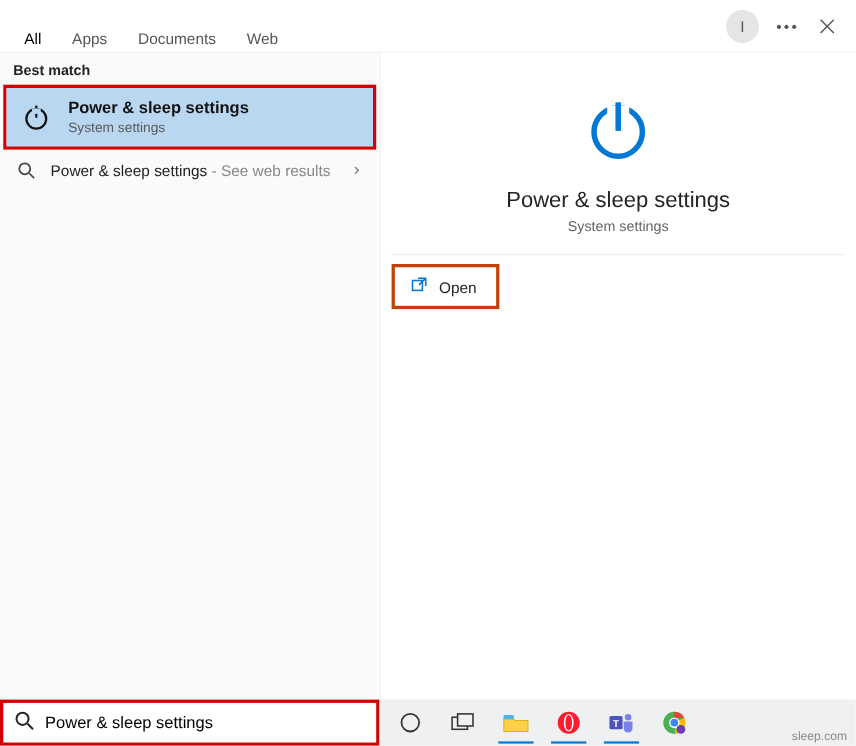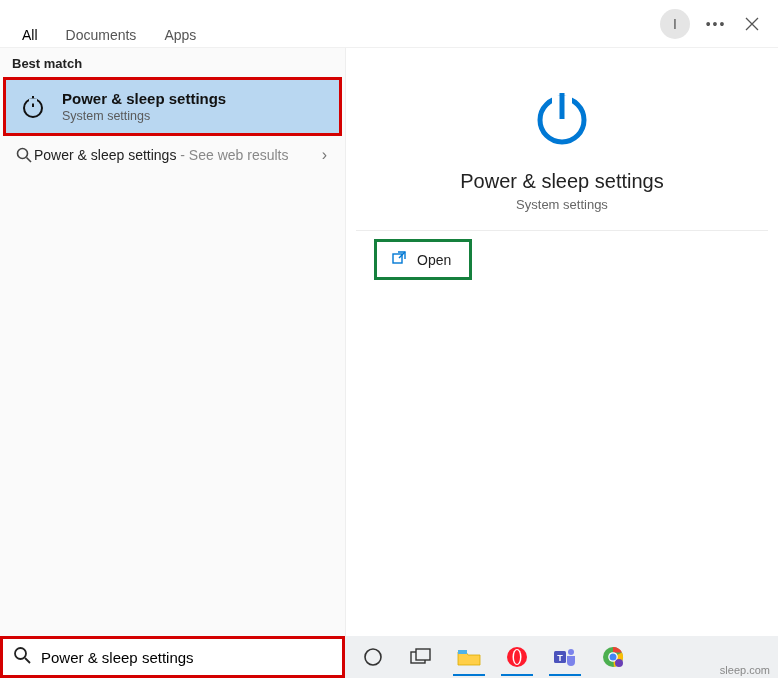--- a/index.html
+++ b/index.html
@@ -24,54 +24,55 @@
   .section-header { font-size:13px; font-weight:600; color:#222; padding: 8px 12px 6px 12px; }
 
   
   .best-row-wrap { margin: 0 3px; border: 3px solid #d40000; }
   .best-row { background:#b9d7f1; display:flex; align-items:center; padding: 10px 12px; gap:14px; }
   .best-icon svg { display:block; }
   .best-title { font-size:15px; font-weight:600; color:#111; }
   .best-sub { font-size:12.5px; color:#5a5a5a; margin-top:2px; }
 
   
-  .web-row { display:flex; align-items:center; padding:10px 14px; cursor:pointer; }
+  .web-row { display:flex; align-items:center; padding:10px 14px; gap:12px; cursor:pointer; }
   .web-icon { width:20px; display:flex; justify-content:center; color:#444; }
   .web-text { flex:1; font-size:14px; color:#222; }
   .web-suffix { color:#888; }
   .web-arrow { color:#777; font-size:16px; padding-right:4px; }
 
   
   .detail-card { border-bottom:1px solid #ececec; padding: 28px 0 18px 0; display:flex; flex-direction:column; align-items:center; margin: 10px 10px 0 10px; }
   .big-icon { margin-bottom:10px; }
   .detail-title { font-size:20px; color:#222; margin-top:6px; }
   .detail-sub { font-size:13px; color:#666; margin-top:4px; }
 
   .open-wrap { padding: 8px 10px; }
-  .open-btn { display:inline-flex; align-items:center; gap:10px; border:3px solid #15803d; padding: 8px 18px 8px 14px; font-size:14px; color:#222; cursor:pointer;margin-left:18px; }
+  .open-btn { display:inline-flex; align-items:center; gap:10px; border:3px solid #c2410c; padding: 8px 18px 8px 14px; font-size:14px; color:#222; cursor:pointer; }
   .open-icon { color:#0078d4; }
 
   
   .bottom { position:absolute; left:0; right:0; bottom:0; height:42px; display:flex; align-items:stretch; }
   .search-wrap { width:345px; border:3px solid #d40000; display:flex; align-items:center; background:#fff; }
   .search-icon { padding:0 10px; color:#333; }
   .search-input { border:none; outline:none; flex:1; font-size:15px; height:100%; background:transparent; }
   .taskbar { flex:1; background:#eef0f2; display:flex; align-items:center; gap:0; padding:0 4px; position:relative; }
   .tb-item { width:48px; height:42px; display:flex; align-items:center; justify-content:center; position:relative; cursor:pointer; }
   .tb-item.uline::after { content:""; position:absolute; left:8px; right:8px; bottom:2px; height:2px; background:#0078d4; }
   .watermark { position:absolute; right:8px; bottom:2px; font-size:11px; color:#888; }
 
 </style>
 </head>
 <body>
 
 <div class="tabbar">
   <div class="tab active"><span>All</span></div>
+  <div class="tab"><span>Apps</span></div>
   <div class="tab"><span>Documents</span></div>
-  <div class="tab"><span>Apps</span></div>
+  <div class="tab"><span>Web</span></div>
   <div class="tabbar-spacer"></div>
   <div class="avatar">
       <span>I</span>
     </div>
   <div class="tabbar-icon dots">•••</div>
   <div class="tabbar-icon">
     <svg width="14" height="14" viewBox="0 0 14 14">
         <path d="M1 1 L13 13 M13 1 L1 13" stroke="#555" stroke-width="1.3" fill="none"></path>
       </svg>
   </div>

